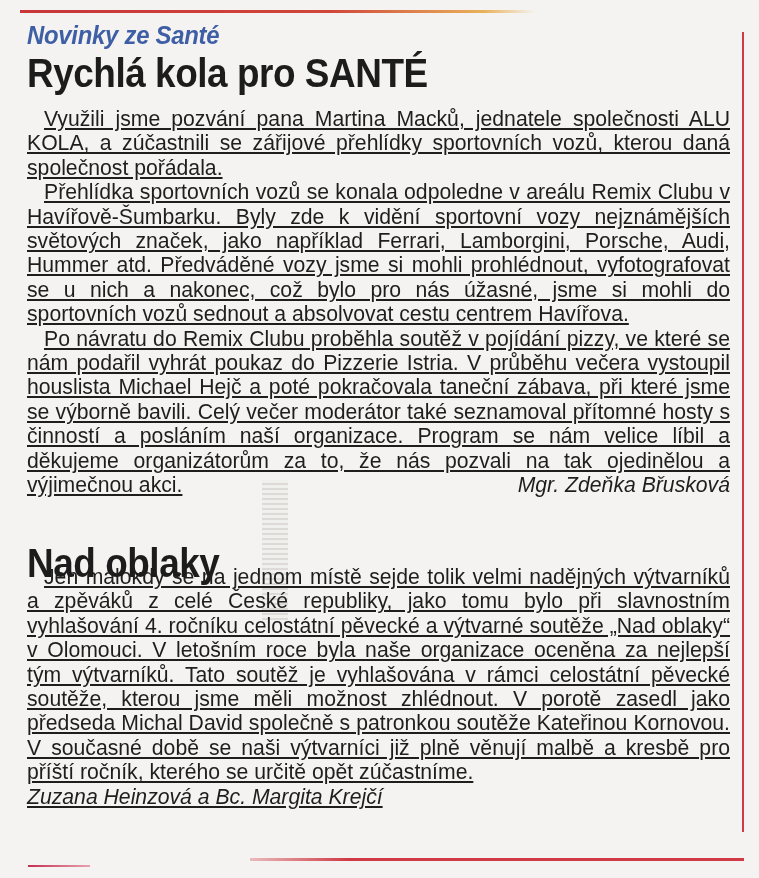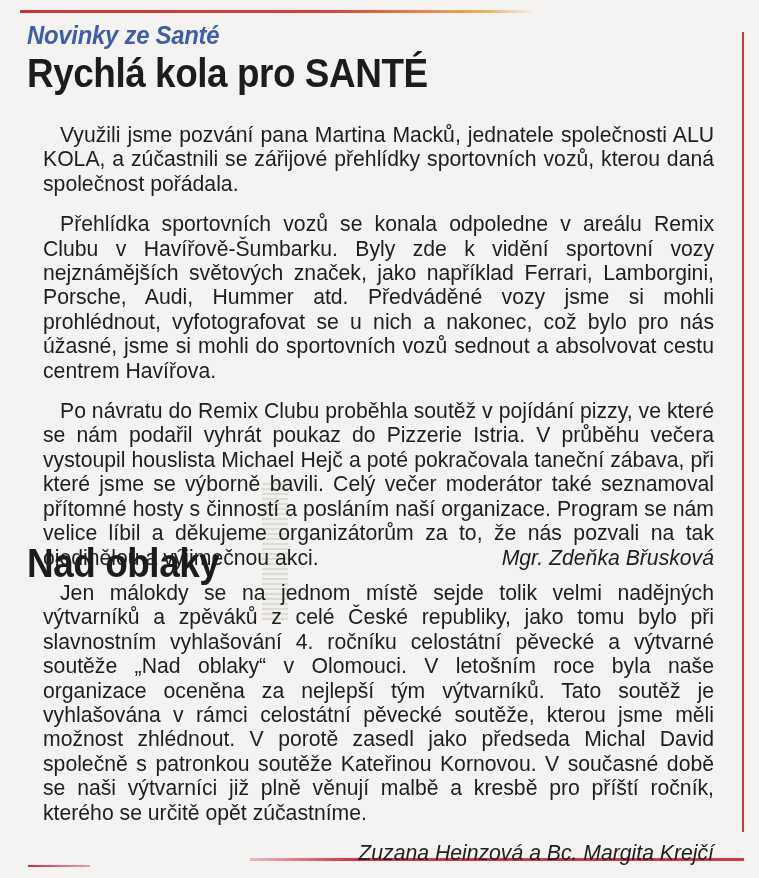--- a/index.html
+++ b/index.html
@@ -42,28 +42,28 @@
     color: #1c1c1c; letter-spacing: -0.5px;
     transform: scaleX(0.9); transform-origin: left;
   }
   .h1 { top: 50px; }
   .h2 { top: 540px; }
   .article {
     position: absolute; left: 27px; width: 703px;
     font-size: 21.2px; line-height: 24.4px;
     text-align: justify;
   }
-  .article p { margin: 16px; text-indent: 17px; }
+  .article p { margin: 0; text-indent: 17px; text-decoration: underline; }
   .a1 { top: 107px; }
   .a2 { top: 565px; }
   .byline {
     font-style: italic; float: right; text-indent: 0;
   }
   .byline-block {
-    text-align: right; font-style: italic; text-indent: 0 !important;
+    text-align: left; font-style: italic; text-indent: 0 !important;
   }
 </style>
 </head>
 <body>
 
 <div class="top-rule"></div>
 <div class="right-rule"></div>
 <div class="bottom-rule-left"></div>
 <div class="bottom-rule-right"></div>
 <div class="smudge"></div>

